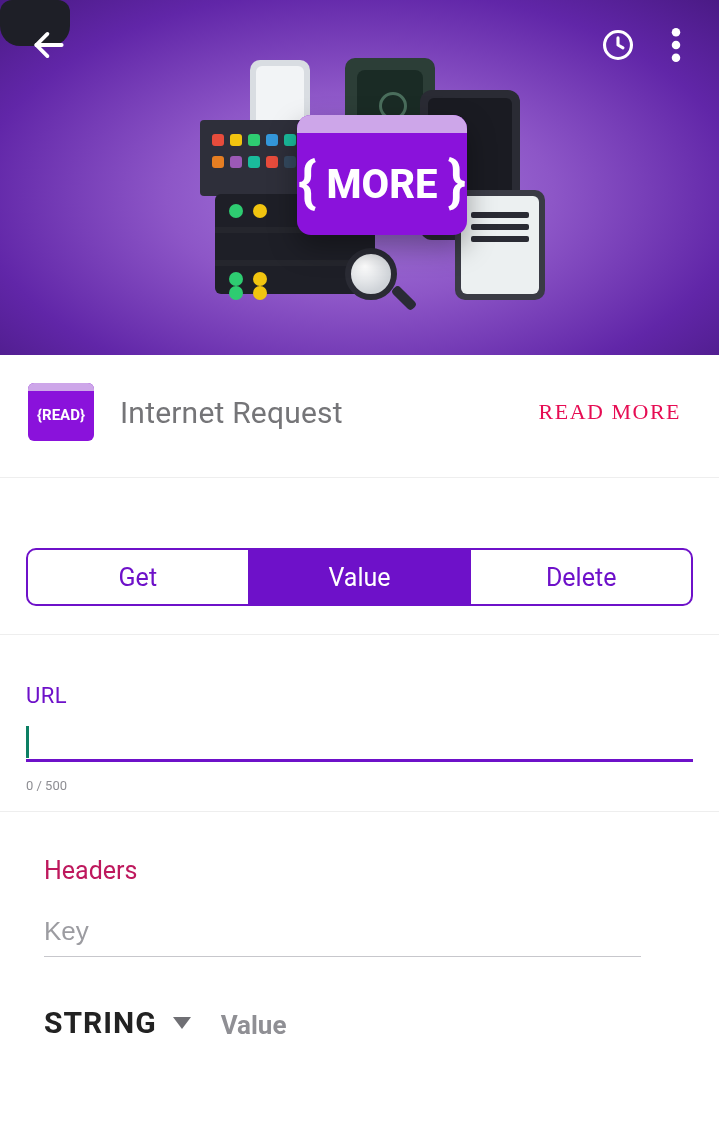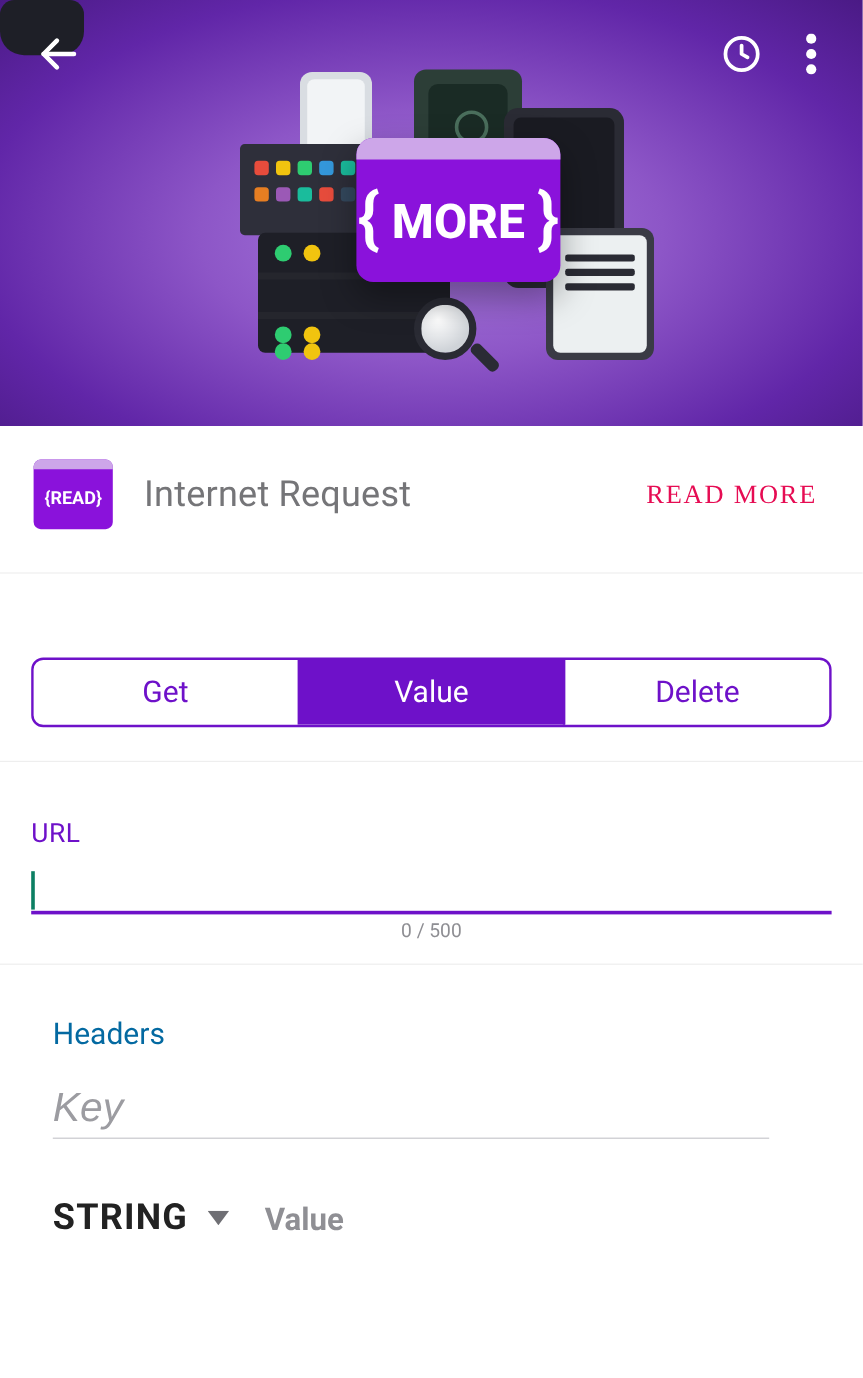--- a/index.html
+++ b/index.html
@@ -70,25 +70,25 @@
   .segment .seg { flex:1; display:flex; align-items:center; justify-content:center; font-size:25px; color:#6e11c9; cursor:pointer; border-right:2px solid #6e11c9; }
   .segment .seg:last-child{border-right:none;}
   .segment .seg.active { background:#6e11c9; color:#fff; }
 
   .url-wrap { padding: 48px 26px 18px 26px; border-bottom:1px solid #eee; }
   .url-label { color:#6e11c9; font-size:22px; letter-spacing:.5px; margin-bottom:12px;}
   .url-input { width:100%; border:none; border-bottom:3px solid #6e11c9; height:42px; font-size:22px; outline:none; background:transparent; caret-color:#0c7f63;}
   .url-field-wrap{position:relative;}
   .caret { position:absolute; left:0; top:6px; width:3px; height:32px; background:#0c7f63; animation:blink 1s steps(1) infinite;}
   @keyframes blink{50%{opacity:0}}
-  .counter { text-align:center; color:#8e8e93; font-size:16px; margin-top:4px;}
+  .counter { text-align:left; color:#8e8e93; font-size:13px; margin-top:16px;}
 
   .headers-wrap{ padding: 44px 26px 0 44px; }
-  .headers-title{ color:#0369a1; font-size:25px; font-weight:400; margin-bottom:22px;}
-  .key-input{ width:92%; border:none; border-bottom:1px solid #c7c7cc; height:50px; font-size:34px; color:#333; outline:none; background:transparent;font-style:italic;}
+  .headers-title{ color:#be185d; font-size:25px; font-weight:400; margin-bottom:22px;}
+  .key-input{ width:92%; border:none; border-bottom:1px solid #c7c7cc; height:50px; font-size:26px; color:#333; outline:none; background:transparent;}
   .key-input::placeholder{ color:#9c9ca1;}
   .row2{ display:flex; align-items:flex-end; gap:30px; margin-top:48px;font-weight:bold;}
   .type-select{ display:flex; align-items:center; gap:16px; color:#222; font-size:30px; letter-spacing:1px; cursor:pointer; padding-bottom:6px;}
   .type-select svg{ color:#6f6f74;}
   .value-label{ color:#8f8f94; font-size:26px; padding-bottom:6px;text-align:center;}
 </style>
 </head>
 <body>
 
 <div class="hero">

